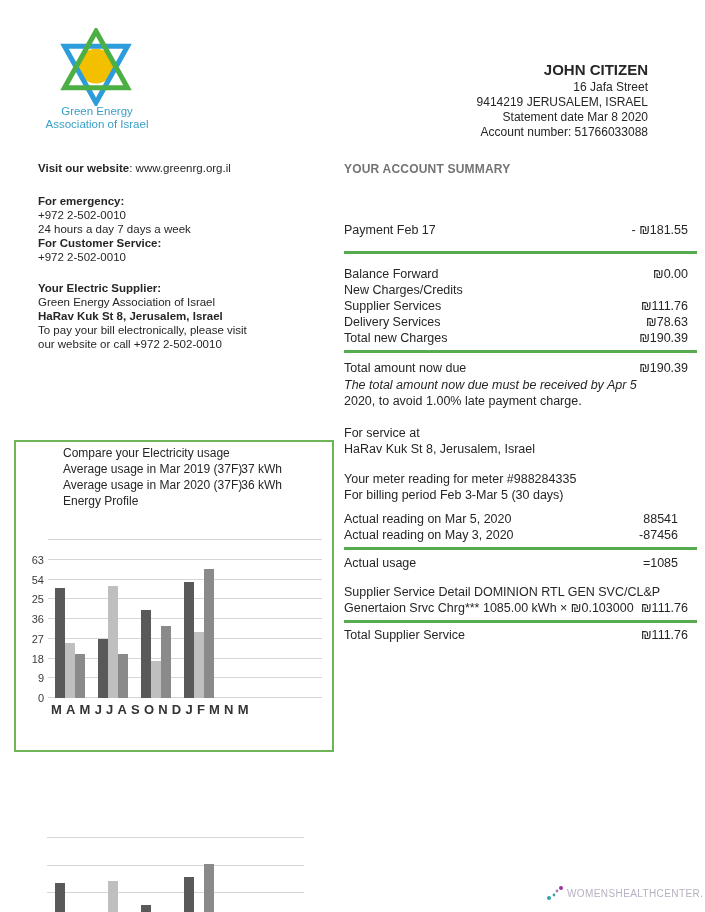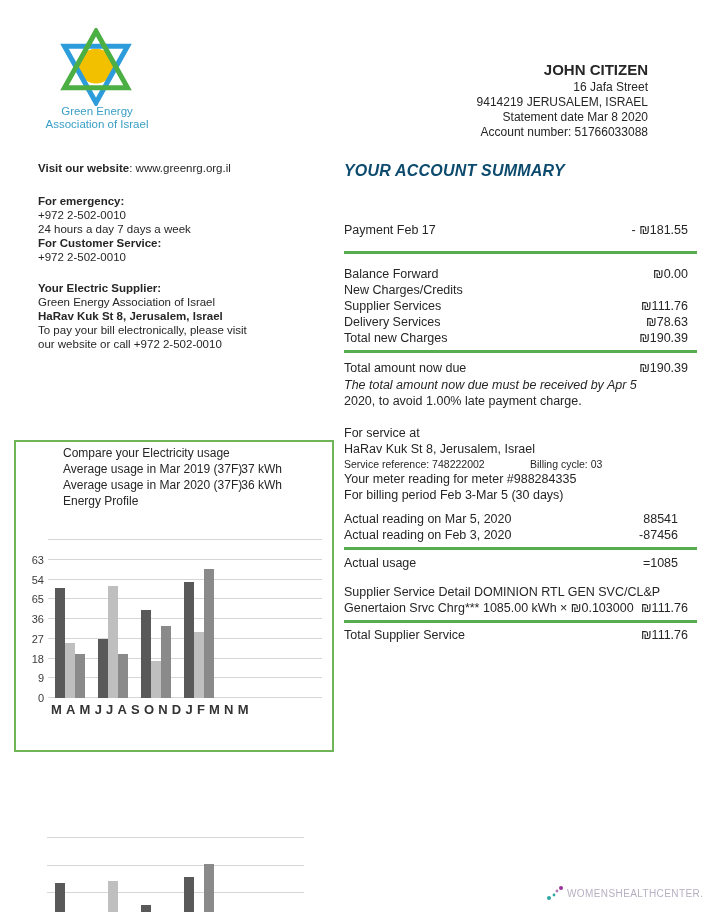--- a/index.html
+++ b/index.html
@@ -12,21 +12,21 @@
   
   .lcol{font-size:11.5px;line-height:14px;white-space:nowrap;}
   
   .recipient{text-align:right;font-size:12px;line-height:15px;}
   .recipient .name{font-size:15px;font-weight:bold;line-height:20px;}
   
   .srow{left:344px;width:353px;font-size:12.5px;white-space:nowrap;}
   .srow .amt{position:absolute;right:9px;top:0;}
   .srow .amt.plain{right:19px;}
   .divider{left:344px;width:353px;height:3px;background:#56ac4e;}
-  .heading{font-size:16px;font-weight:bold;color:#0c4a6e;letter-spacing:.2px;white-space:nowrap;font-style:italic;}
+  .heading{font-size:12px;font-weight:bold;color:#737373;letter-spacing:.2px;white-space:nowrap;}
   .small{font-size:10.5px;}
   
   .usagebox{left:14px;top:440px;width:316px;height:308px;border:2px solid #6fb557;background:#fff;}
   .ub-text{font-size:12px;white-space:nowrap;margin-left:39px;}
   .ub-val{position:absolute;width:60px;text-align:right;font-size:12px;}
   .plot{left:48px;top:540px;width:274px;height:158px;}
   .gridline{position:absolute;left:0;width:100%;height:1px;background:#d6d6d6;}
   .bar{position:absolute;bottom:0;width:10px;}
   .yaxis{left:16px;top:540px;width:28px;height:158px;font-size:11px;color:#3b3b3b;}
   .ytick{position:absolute;right:0;text-align:center;}
@@ -107,33 +107,29 @@
 
   <div class="abs srow" style="top:361px;">
     <span>Total amount now due</span>
     <span class="amt">₪190.39</span>
   </div>
   <div class="abs srow" style="top:378px;font-style:italic;">The total amount now due must be received by Apr 5</div>
   <div class="abs srow" style="top:394px;">2020, to avoid 1.00% late payment charge.</div>
 
   <div class="abs srow" style="top:426px;">For service at</div>
   <div class="abs srow" style="top:442px;">HaRav Kuk St 8, Jerusalem, Israel</div>
-  <div class="abs srow small" style="top:458px;">
-    <span>Service reference: 748222002</span>
-    <span class="abs" style="left:186px;top:0;">Billing cycle:  03</span>
-  </div>
   <div class="abs srow" style="top:472px;">Your meter reading for meter #988284335</div>
   <div class="abs srow" style="top:488px;">For billing period Feb 3-Mar 5 (30 days)</div>
 
   <div class="abs srow" style="top:512px;">
     <span>Actual reading on Mar 5, 2020</span>
     <span class="amt plain">88541</span>
   </div>
   <div class="abs srow" style="top:528px;">
-    <span>Actual reading on Feb 3, 2020</span>
+    <span>Actual reading on May 3, 2020</span>
     <span class="amt plain">-87456</span>
   </div>
   <div class="abs divider" style="top:547px;"></div>
 
   <div class="abs srow" style="top:556px;">
     <span>Actual usage</span>
     <span class="amt plain">=1085</span>
   </div>
   <div class="abs srow" style="top:585px;">Supplier Service Detail DOMINION RTL GEN SVC/CL&amp;P</div>
   <div class="abs srow" style="top:601px;">
@@ -153,21 +149,21 @@
   <div class="abs ub-text" style="left:24px;top:478px;">Average usage in Mar 2020 (37F)</div>
   <div class="abs ub-val" style="left:222px;top:478px;">36 kWh</div>
   <div class="abs ub-text" style="left:24px;top:494px;">Energy Profile</div>
 
   <div class="abs yaxis">
       <div class="ytick" style="bottom: -6px;">0</div>
       <div class="ytick" style="bottom: 13.75px;">9</div>
       <div class="ytick" style="bottom: 33.5px;">18</div>
       <div class="ytick" style="bottom: 53.25px;">27</div>
       <div class="ytick" style="bottom: 73px;">36</div>
-      <div class="ytick" style="bottom: 92.75px;">65</div>
+      <div class="ytick" style="bottom: 92.75px;">25</div>
       <div class="ytick" style="bottom: 112.5px;">54</div>
       <div class="ytick" style="bottom: 132.25px;">63</div>
     </div>
   <div class="abs plot">
       <div class="gridline" style="bottom: 0px;"></div>
       <div class="gridline" style="bottom: 19.75px;"></div>
       <div class="gridline" style="bottom: 39.5px;"></div>
       <div class="gridline" style="bottom: 59.25px;"></div>
       <div class="gridline" style="bottom: 79px;"></div>
       <div class="gridline" style="bottom: 98.75px;"></div>

